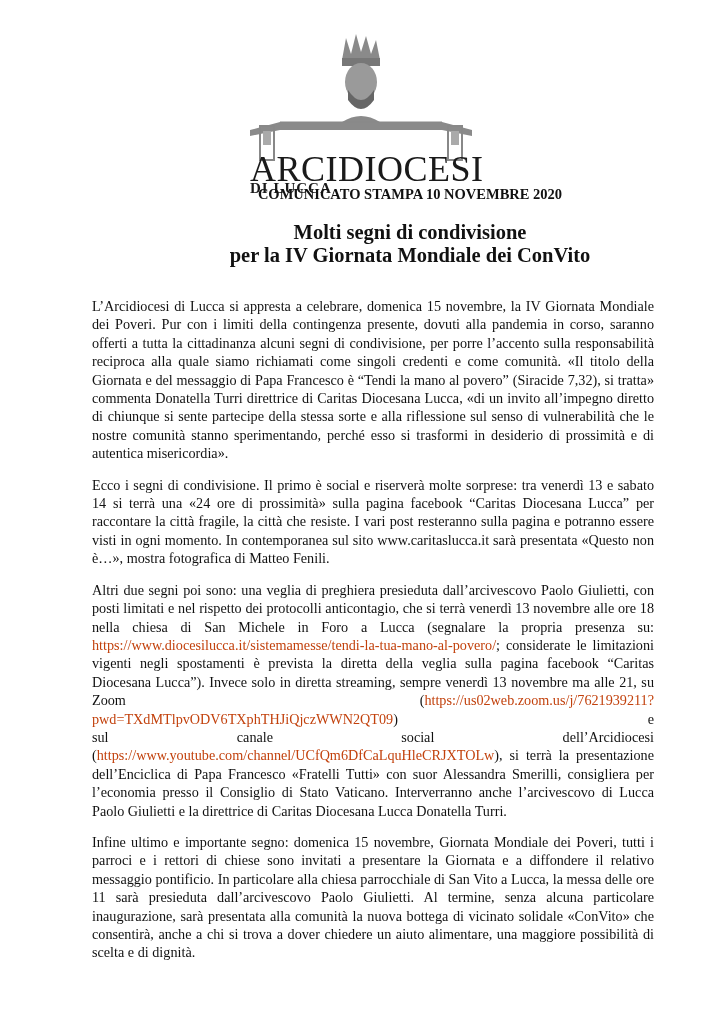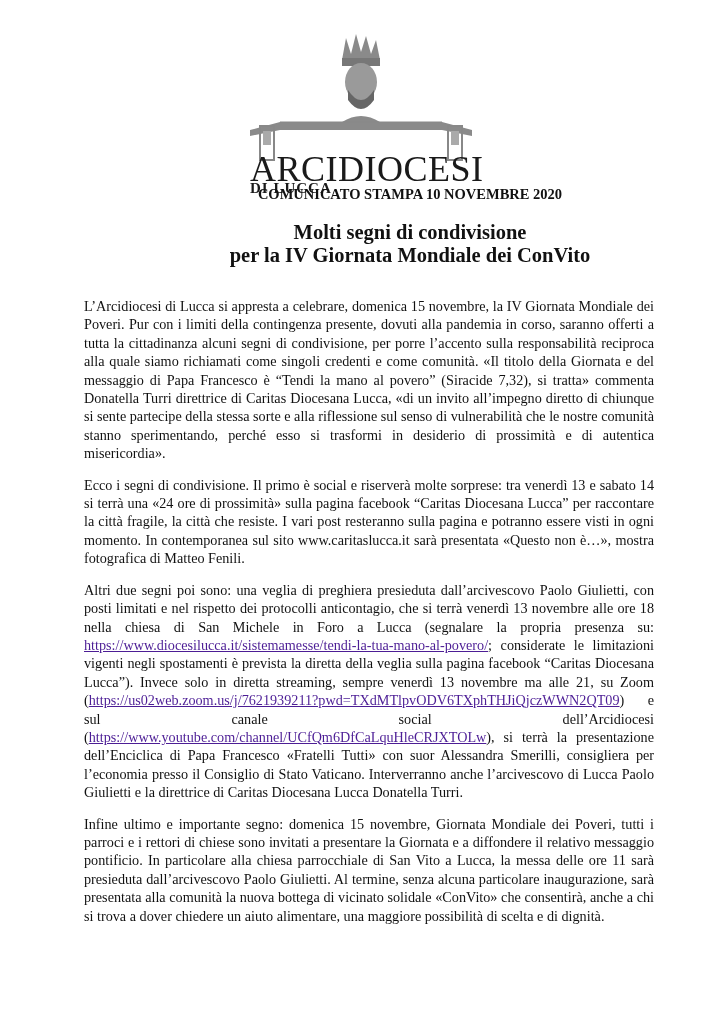--- a/index.html
+++ b/index.html
@@ -9,23 +9,23 @@
     .logo svg { width: 100%; height: 100%; }
     .logo-text1 { position: absolute; left: 0; right: 0; top: 118px; text-align: center;
       font-size: 36px; letter-spacing: 0.5px; color: #1a1a1a; }
     .logo-text2 { position: absolute; left: 0; right: 0; top: 150px; text-align: left;
       font-size: 15px; letter-spacing: 1px; color: #1a1a1a; font-weight: bold; }
     .heading { position: absolute; left: 0; width: 724px; text-align: center; font-weight: bold; padding-left: 48px; }
     .h-comunicato { top: 186px; font-size: 14.5px; }
     .h-title { top: 214px; font-size: 20.5px; line-height: 23px; margin-top: 7px; }
     .body { position: absolute; left: 84px; width: 570px; font-size: 14.2px; line-height: 18.4px;
       text-align: justify; }
-    .body p { margin: 0 0 13px 0; }
+    .body p { margin: 0 0 13px 8px; }
     .body b { font-weight: normal; }
-    .link { color: #4c1d95; text-decoration: underline; }
+    .link { color: #c2410c; }
     .justify-line { display: flex; justify-content: space-between; }
   </style>
 </head>
 <body>
 
 <div class="logo">
   <svg viewBox="0 0 222 135">
 
     <path d="M92 30 L96 8 L101 24 L106 4 L111 22 L116 6 L121 24 L126 10 L130 30 Z" fill="#8a8a8a"></path>
     <rect x="92" y="28" width="38" height="8" fill="#777"></rect>

